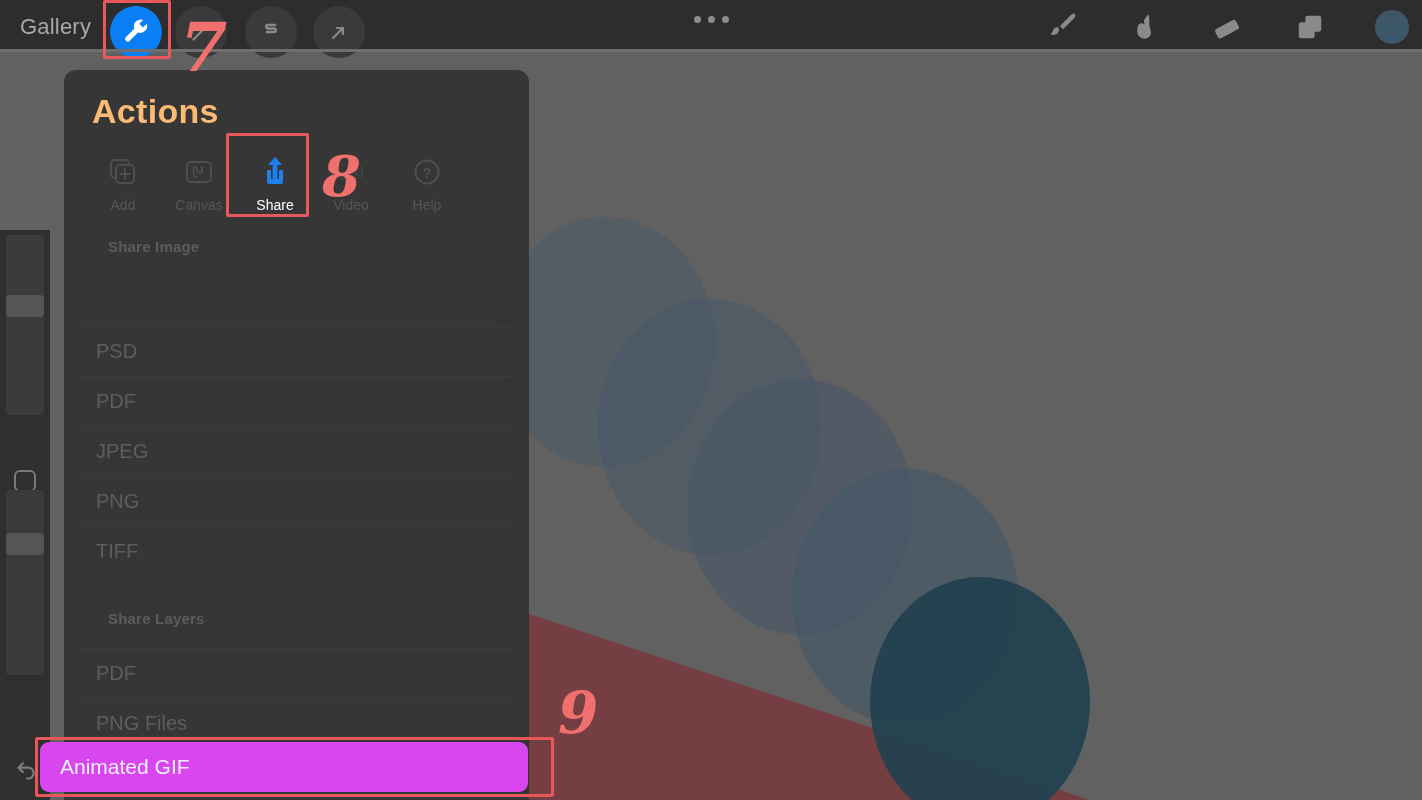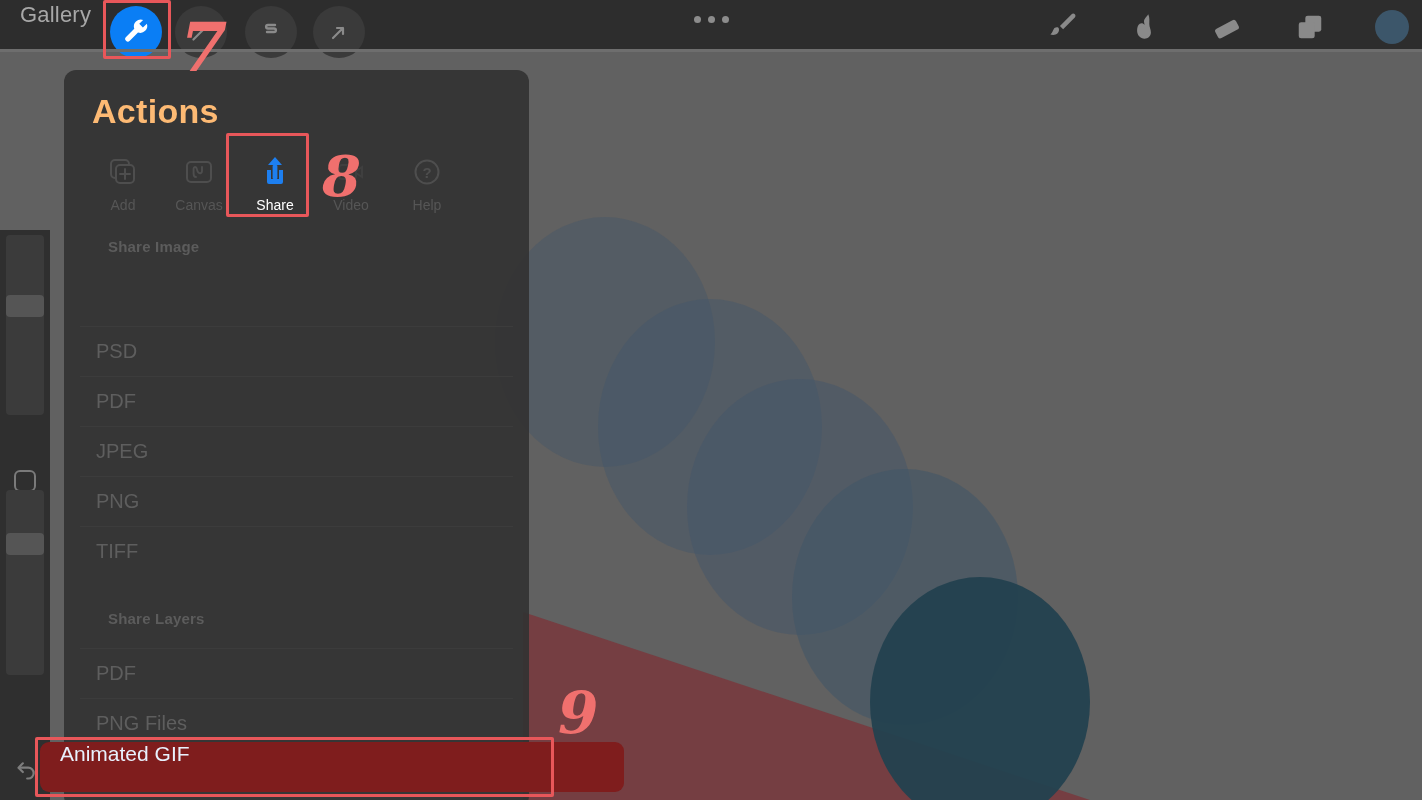--- a/index.html
+++ b/index.html
@@ -27,21 +27,21 @@
   #top-bar {
     position: absolute; left: 0; top: 0; width: 1422px; height: 52px;
     background: #2d2d2d;
     display: flex; align-items: center;
   }
   #top-bar::after {
     content: ""; position: absolute; left: 0; bottom: 0; width: 100%; height: 3px;
     background: #6e6e6e;
   }
   .gallery-label {
-    position: absolute; left: 20px; top: 2px;
+    position: absolute; left: 20px; top: 14px;
     font-size: 22px; color: #a8a8a8; letter-spacing: .2px;
   }
   .tool-circle {
     position: absolute; top: 10px;
     width: 52px; height: 52px; border-radius: 50%;
     display: flex; align-items: center; justify-content: center;
     margin-top: -4px;
   }
   #tool-wrench  { left: 110px; background: #0a7ef5; }
   #tool-adjust  { left: 175px; background: #3a3a3a; }
@@ -130,23 +130,23 @@
     display: flex; align-items: center;
     border-top: 1px solid #3c3c3c;
   }
   .list-row .row-label {
     margin-left: 16px; font-size: 20px; color: #5e5e5e;
   }
 
   
   #gif-row {
     position: absolute; left: 40px; top: 742px;
-    width: 584px; height: 50px;
-    background: #7f1d1d; border-radius: 9px;
-    display: flex; align-items: flex-start;
+    width: 488px; height: 50px;
+    background: #d946ef; border-radius: 9px;
+    display: flex; align-items: center;
   }
   #gif-row .row-label { margin-left: 20px; font-size: 21px; color: #e8f1fd; }
 
   
   .anno-box {
     position: absolute;
     border: 3px solid #e8575a;
     border-radius: 2px;
     pointer-events: none;
   }

